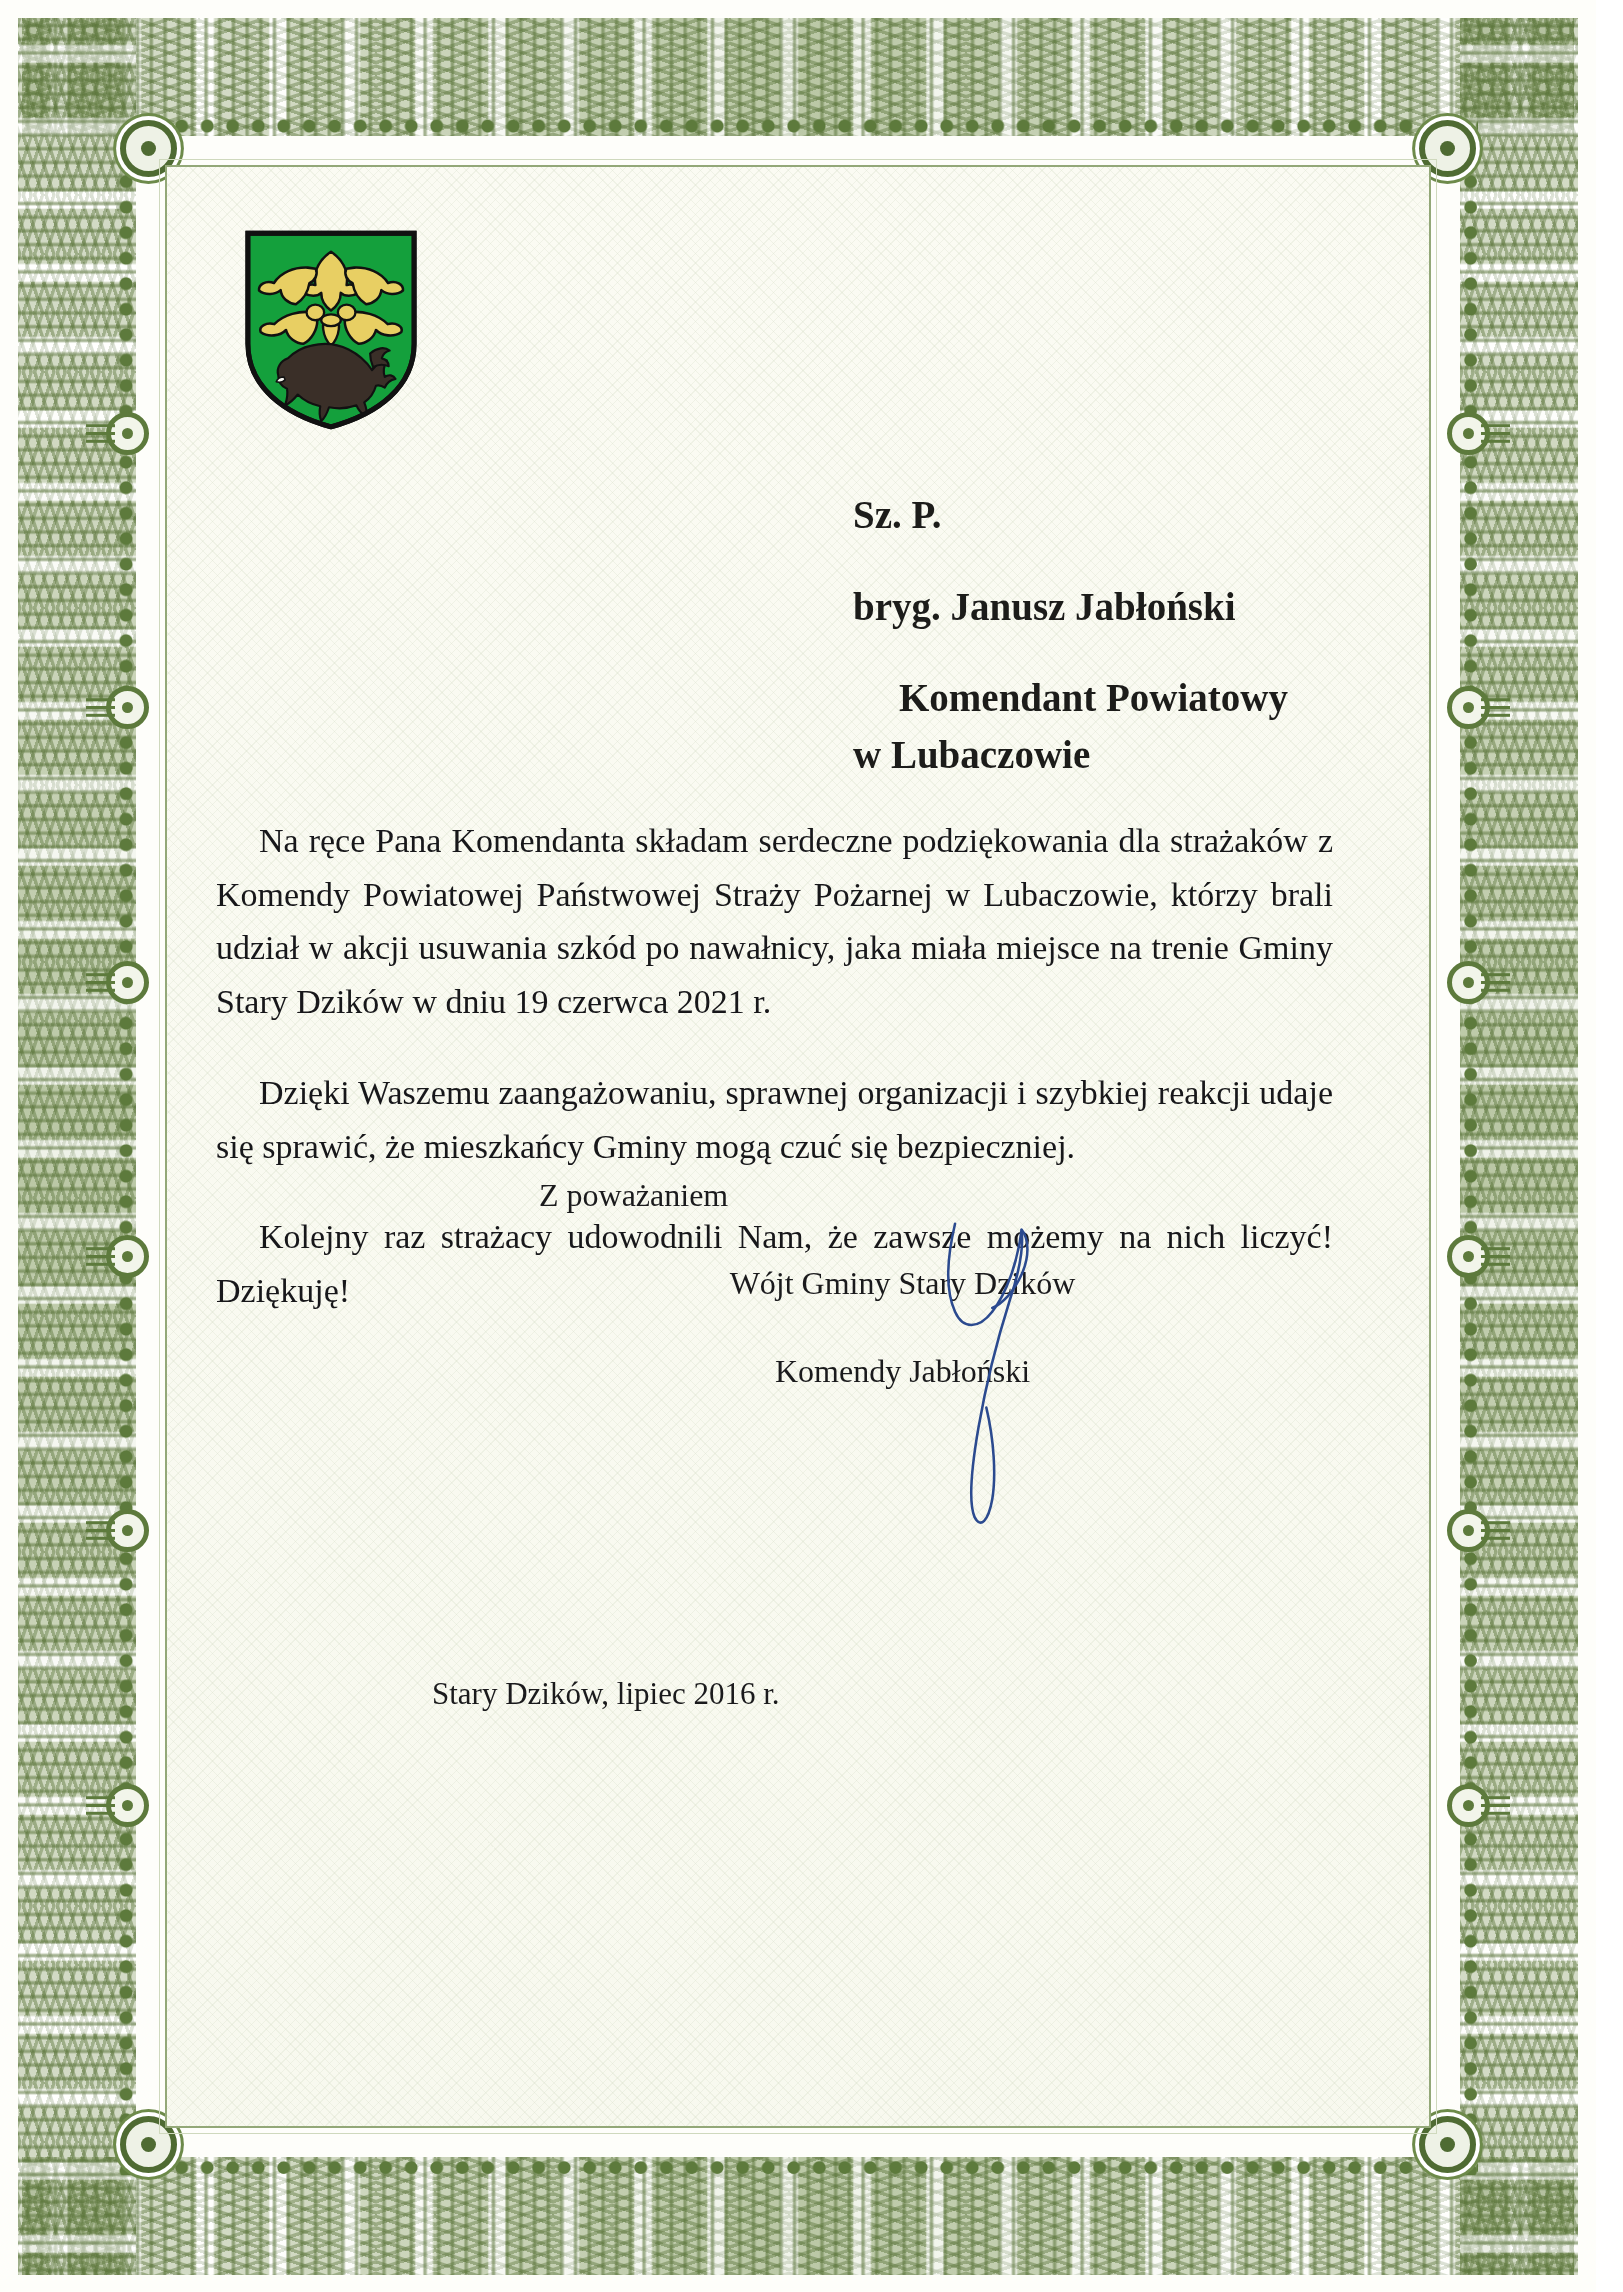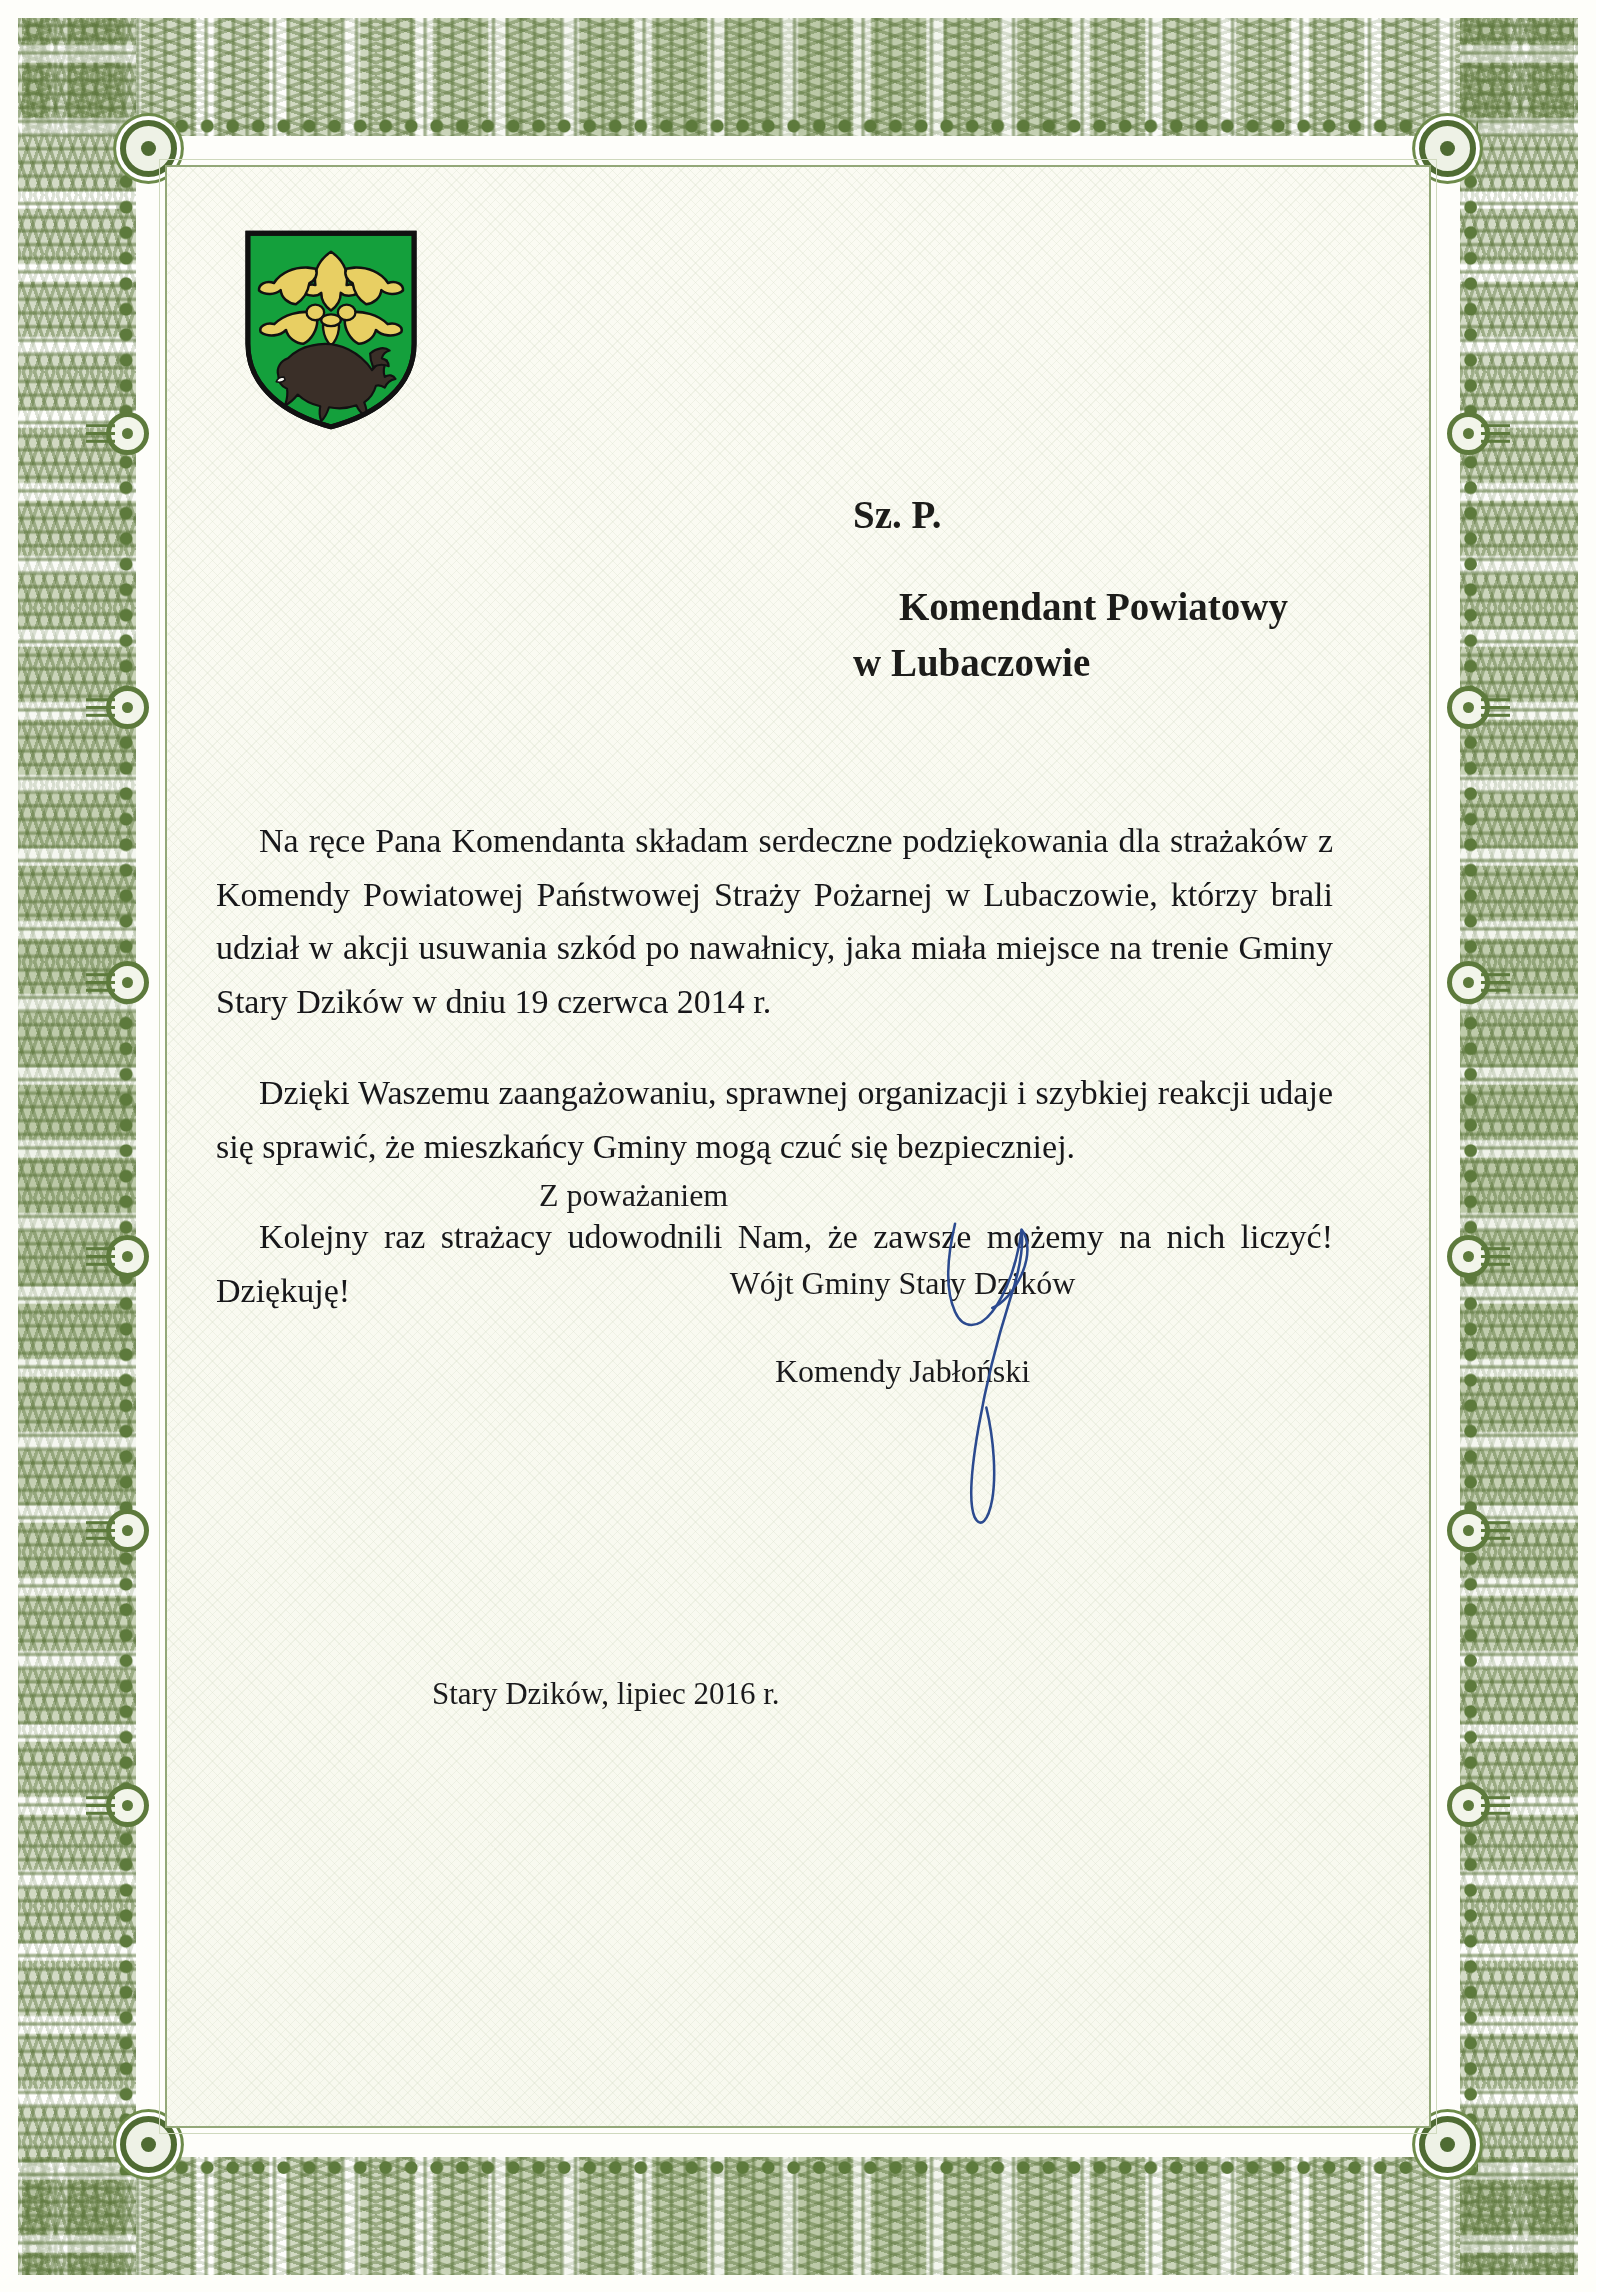--- a/index.html
+++ b/index.html
@@ -404,26 +404,27 @@
               <path d="M130,128 C137,122 145,121 150,125 C146,126 143,129 142,133
                        C146,134 149,137 149,141 C144,139 138,139 133,142 C131,137 130,132 130,128 Z"></path>
             </g>
           </g>
           <path d="M5,5 H175 V118 C175,162 138,190 90,203 C42,190 5,162 5,118 Z" fill="none" stroke="#111111" stroke-width="5"></path>
         </svg>
       </div>
 
       <div class="addressee">
         <div class="ln">Sz. P.</div>
+        <div class="ln">bryg. Janusz Jabłoński</div>
         <div class="ln tight">Komendant Powiatowy</div>
         <div class="ln">w Lubaczowie</div>
       </div>
 
       <div class="body-text">
-        <p>Na ręce Pana Komendanta składam serdeczne podziękowania dla strażaków z Komendy Powiatowej Państwowej Straży Pożarnej w Lubaczowie, którzy brali udział w akcji usuwania szkód po nawałnicy, jaka miała miejsce na trenie Gminy Stary Dzików w dniu 19 czerwca 2014 r.</p>
+        <p>Na ręce Pana Komendanta składam serdeczne podziękowania dla strażaków z Komendy Powiatowej Państwowej Straży Pożarnej w Lubaczowie, którzy brali udział w akcji usuwania szkód po nawałnicy, jaka miała miejsce na trenie Gminy Stary Dzików w dniu 19 czerwca 2021 r.</p>
         <p>Dzięki Waszemu zaangażowaniu, sprawnej organizacji i szybkiej reakcji udaje się sprawić, że mieszkańcy Gminy mogą czuć się bezpieczniej.</p>
         <p>Kolejny raz strażacy udowodnili Nam, że zawsze możemy na nich liczyć! Dziękuję!</p>
       </div>
 
       <div class="closing">Z poważaniem</div>
 
       <div class="sign-block">
         <div class="role">Wójt Gminy Stary Dzików</div>
         <div class="name">Komendy Jabłoński</div>
       </div>

